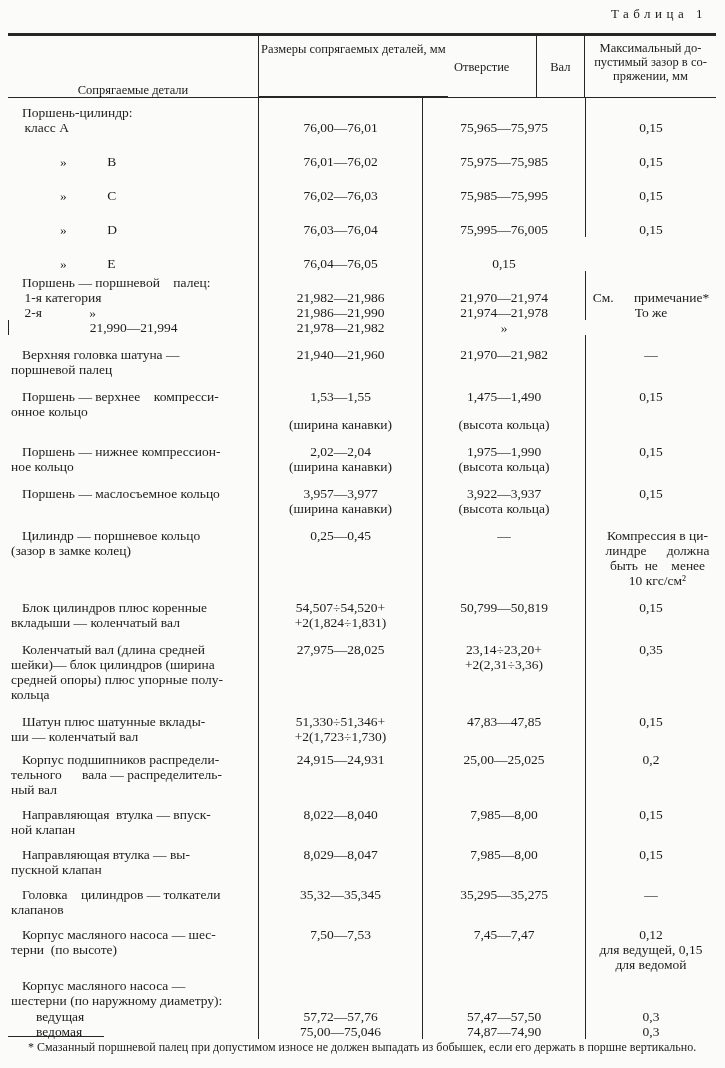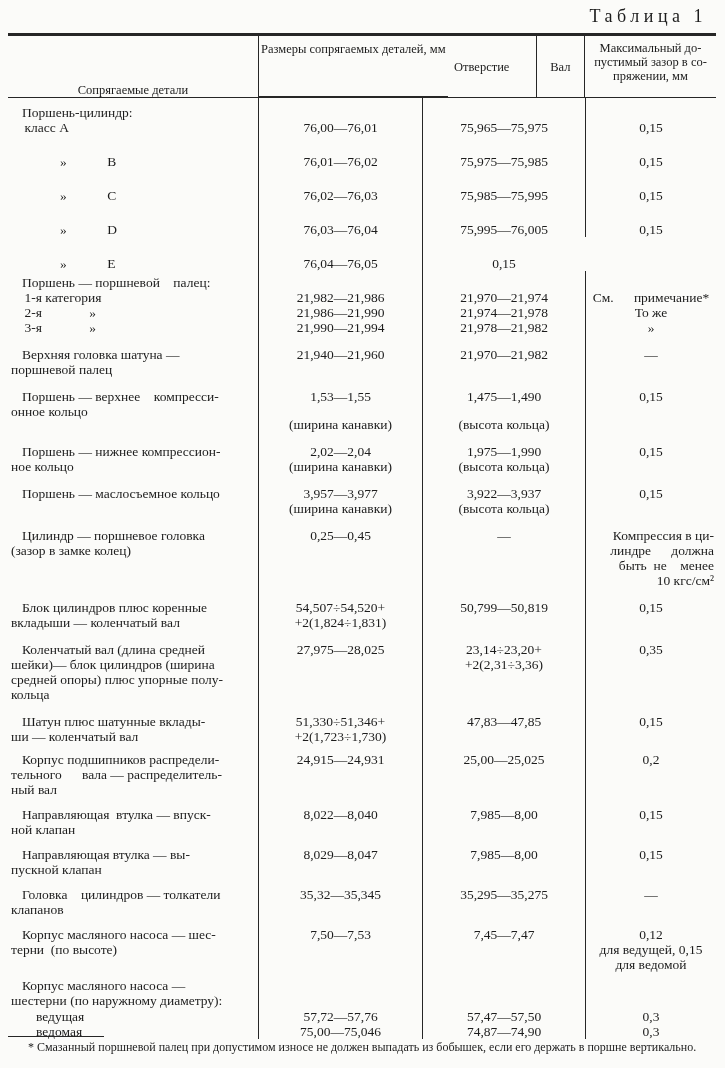--- a/index.html
+++ b/index.html
@@ -6,21 +6,21 @@
   html,body { width:725px; height:1068px; }
   body {
     background:#fbfbf9;
     color:#1c1c1c;
     font-family:"Liberation Serif", serif;
     overflow:hidden;
     position:relative;
   }
   .page-title {
     position:absolute; top:6px; right:18px;
-    font-size:18px; letter-spacing:4.5px;
+    font-size:13px; letter-spacing:4.5px;
     white-space:pre;
   }
   .tbl {
     position:absolute; left:8px; top:33px; width:708px;
     border-top:3px solid #262626;
   }
   
   .thead {
     display:grid; grid-template-columns:250px 327px 131px;
     border-bottom:1.5px solid #262626;
@@ -35,21 +35,21 @@
   .h-gap { text-align:center; padding-top:5px; white-space:pre-line; }
   
   .row { display:grid; grid-template-columns:250px 164px 163px 131px; }
   .row > div { line-height:15px; font-size:13.5px; white-space:pre-line; }
   .c1 { padding-left:3px; text-align:left; }
   .c1.indent { text-indent:11px; }
   .c1.sub  { padding-left:52px; }
   .c1.sub2 { padding-left:28px; }
   .c2, .c3, .c4 { text-align:center; }
   .c2, .c3, .c4 { border-left:1.2px solid #262626; }
-  .c4.left { text-align:right; padding-left:15px; padding-right:2px; }
+  .c4.left { text-align:center; padding-left:15px; padding-right:2px; }
   .note { display:block; }
   .note.g { margin-top:13px; }
   
   .sp0  > div { padding-top:0; }
   .sp1  > div { padding-top:1px; }
   .sp4  > div { padding-top:4px; }
   .sp6  > div { padding-top:6px; }
   .sp7  > div { padding-top:7px; }
   .sp8  > div { padding-top:8px; }
   .sp10 > div { padding-top:10px; }
@@ -135,21 +135,20 @@
     </div>
 
     <div class="row sp0">
       <div class="c1"> 2-я    »</div>
       <div class="c2">21,986—21,990</div>
       <div class="c3">21,974—21,978</div>
       <div class="c4">То же</div>
     </div>
 
     <div class="row sp0">
-      <div class="c1"> 3-я    »</div>
       <div class="c2">21,990—21,994</div>
       <div class="c3">21,978—21,982</div>
       <div class="c4">»</div>
     </div>
 
     <div class="row sp12">
       <div class="c1 indent">Верхняя головка шатуна —
 поршневой палец</div>
       <div class="c2">21,940—21,960</div>
       <div class="c3">21,970—21,982</div>
@@ -173,21 +172,21 @@
     </div>
 
     <div class="row sp12">
       <div class="c1 indent">Поршень — маслосъемное кольцо</div>
       <div class="c2"><span>3,957—3,977</span><span class="note">(ширина канавки)</span></div>
       <div class="c3"><span>3,922—3,937</span><span class="note">(высота кольца)</span></div>
       <div class="c4">0,15</div>
     </div>
 
     <div class="row sp12">
-      <div class="c1 indent">Цилиндр — поршневое головка
+      <div class="c1 indent">Цилиндр — поршневое кольцо
 (зазор в замке колец)</div>
       <div class="c2">0,25—0,45</div>
       <div class="c3">—</div>
       <div class="c4 left">Компрессия в ци-
 линдре  должна
 быть не  менее
 10 кгс/см²</div>
     </div>
 
     <div class="row sp12">

